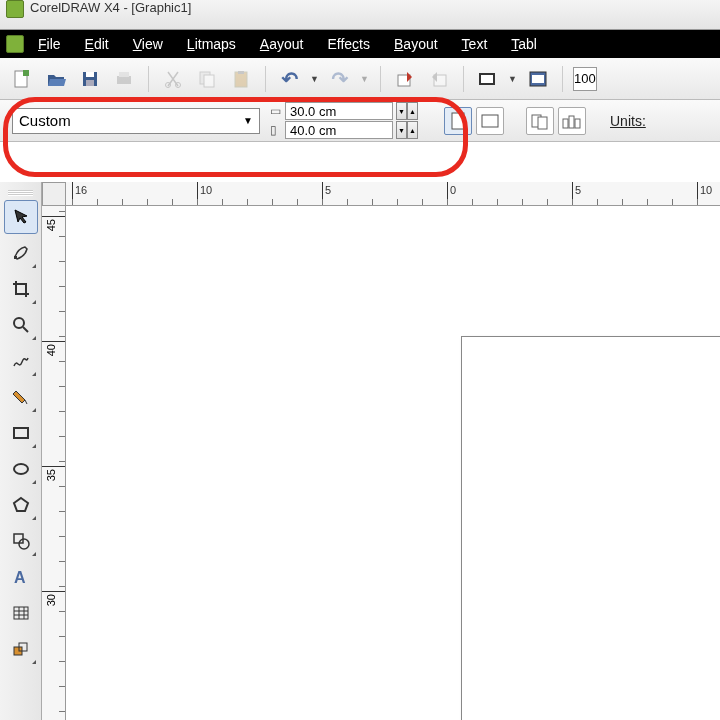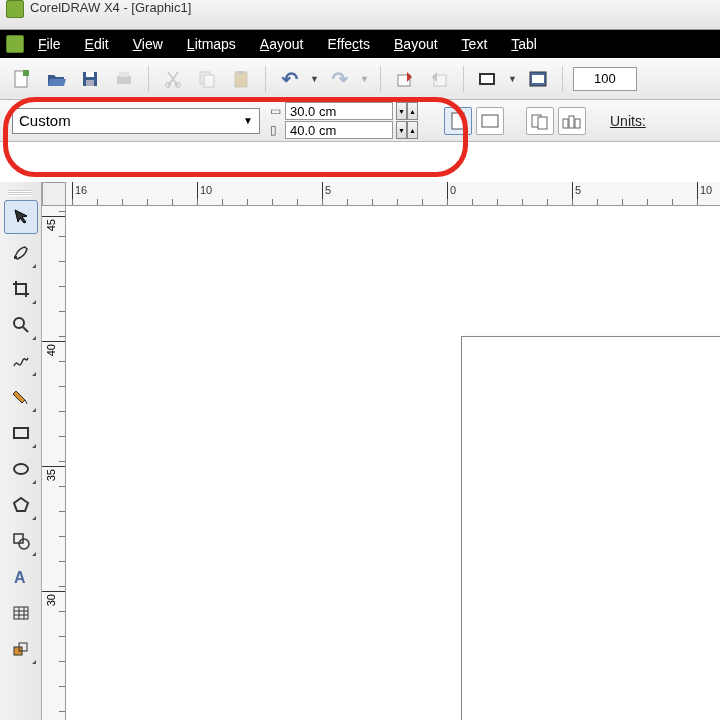--- a/index.html
+++ b/index.html
@@ -12,21 +12,21 @@
 .menubar { height: 28px; background: #000; display: flex; align-items: center; padding: 0 6px; }
 .menubar .app-icon { width: 18px; height: 18px; background: #7fb13a; border: 1px solid #5a7d28; border-radius: 2px; margin-right: 14px; }
 .menu-item { color: #fff; font-size: 14px; margin-right: 24px; cursor: pointer; }
 .menu-item u { text-decoration: underline; }
 
 .toolbar1 { height: 42px; background: linear-gradient(#fafafa,#e8e8e8); display: flex; align-items: center; padding: 0 8px; border-bottom: 1px solid #bbb; gap: 6px; }
 .tb-btn { width: 28px; height: 28px; display: flex; align-items: center; justify-content: center; border-radius: 3px; cursor: pointer; }
 .tb-sep { width: 1px; height: 26px; background: #ccc; margin: 0 4px; }
 .tb-dd { width: 10px; font-size: 9px; color: #444; }
 .undo { color: #4b6aa0; font-size: 20px; font-weight: bold; }
-.zoom-val { border: 1px solid #999; height: 24px; padding: 0 20px; background: #fff; font-size: 13px; display:flex;align-items:center;}
+.zoom-val { border: 1px solid #999; height: 24px; padding: 0 0; background: #fff; font-size: 13px; display:flex;align-items:center;}
 
 .toolbar2 { height: 42px; background: linear-gradient(#fafafa,#e8e8e8); display: flex; align-items: center; padding: 0 12px; border-bottom: 1px solid #bbb; gap: 10px; position: relative; }
 .page-dd { width: 248px; height: 26px; border: 1px solid #888; background: #fff; display: flex; align-items: center; justify-content: space-between; padding: 0 6px; font-size: 15px; cursor: pointer; }
 .dim-group { display: flex; flex-direction: column; gap: 1px; }
 .dim-row { display: flex; align-items: center; gap: 3px; }
 .dim-icon { width: 12px; font-size: 12px; color: #555; }
 .dim-input { width: 108px; height: 18px; border: 1px solid #999; font-size: 13px; padding: 0 4px; background:#fff; }
 .spinner { display: flex; }
 .spinner div { width: 11px; height: 18px; border: 1px solid #888; background: linear-gradient(#f4f4f4,#ddd); font-size: 7px; display:flex;align-items:center;justify-content:center; cursor:pointer;}
 .orient-group { display: flex; gap: 4px; margin-left: 16px; }

